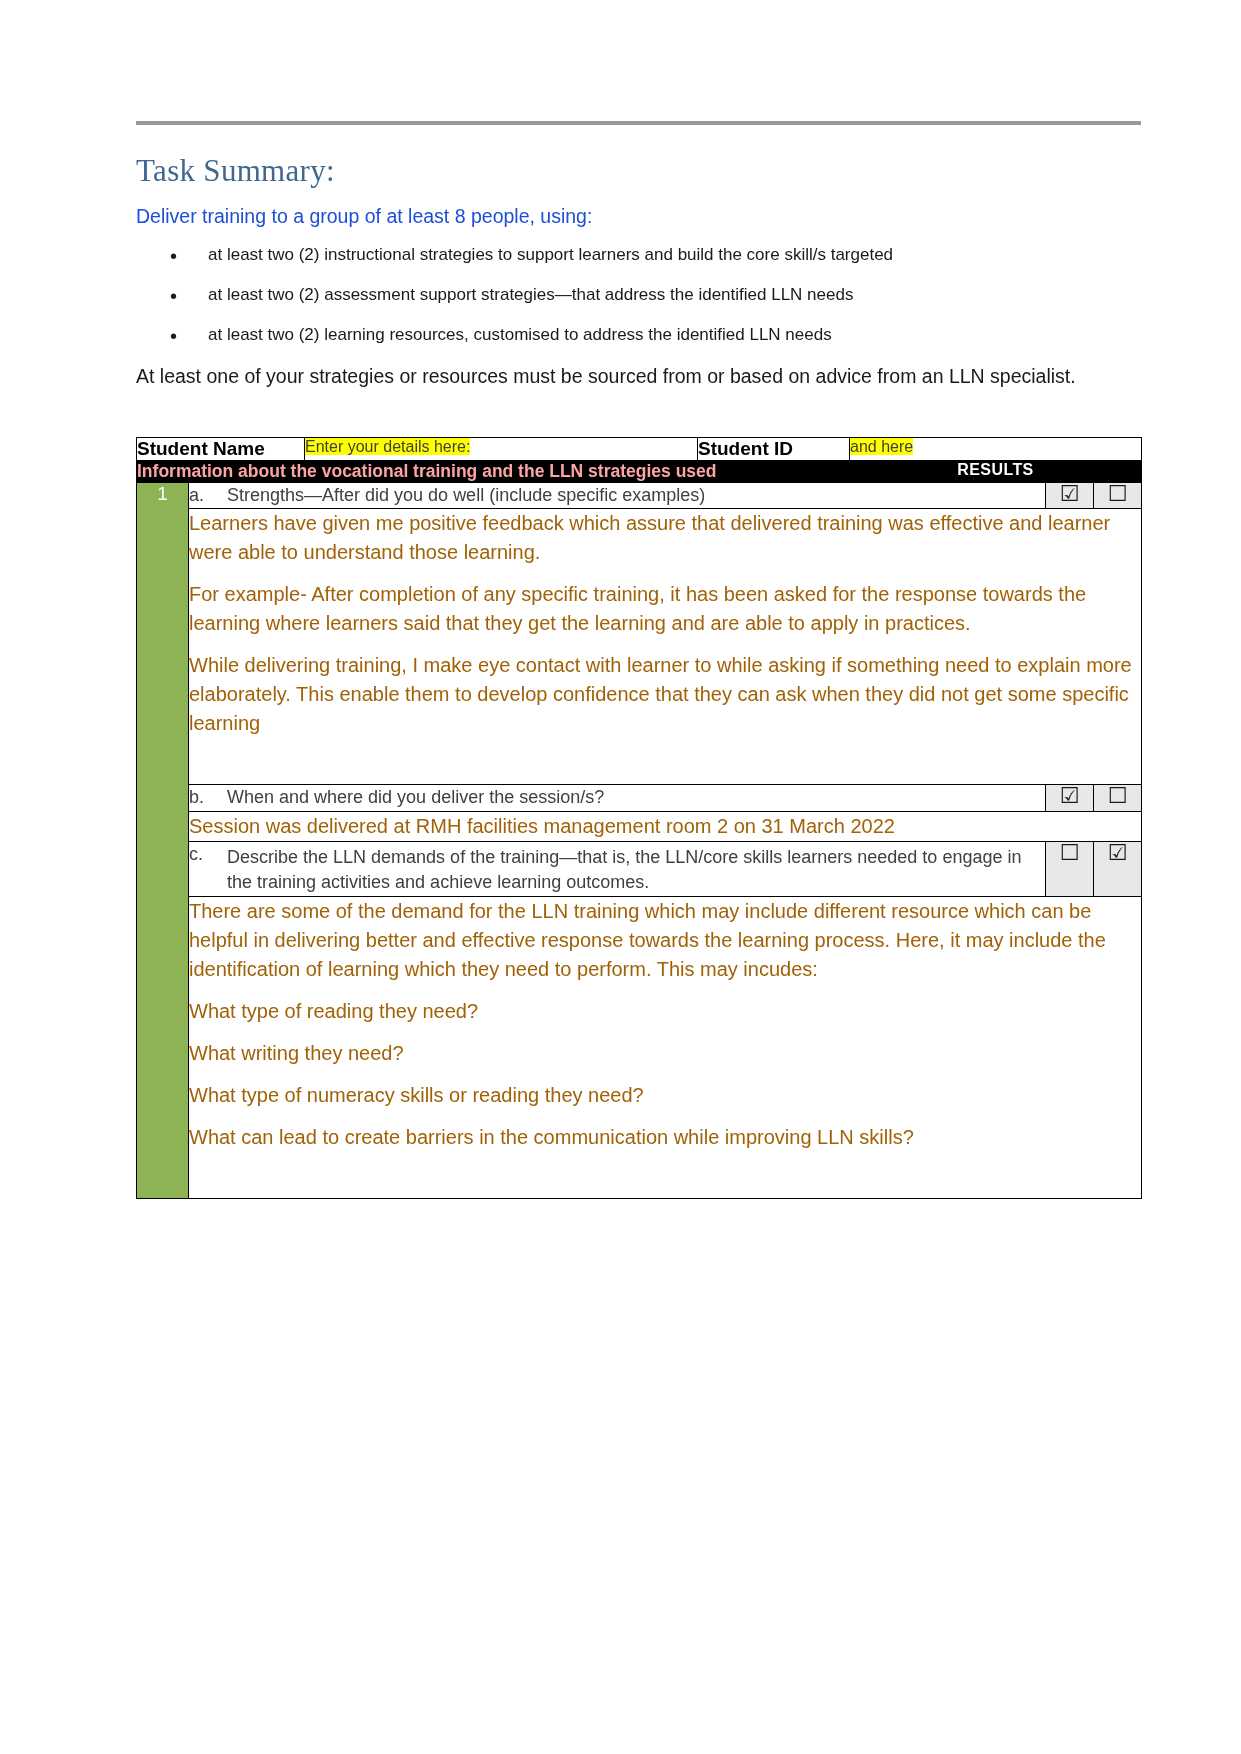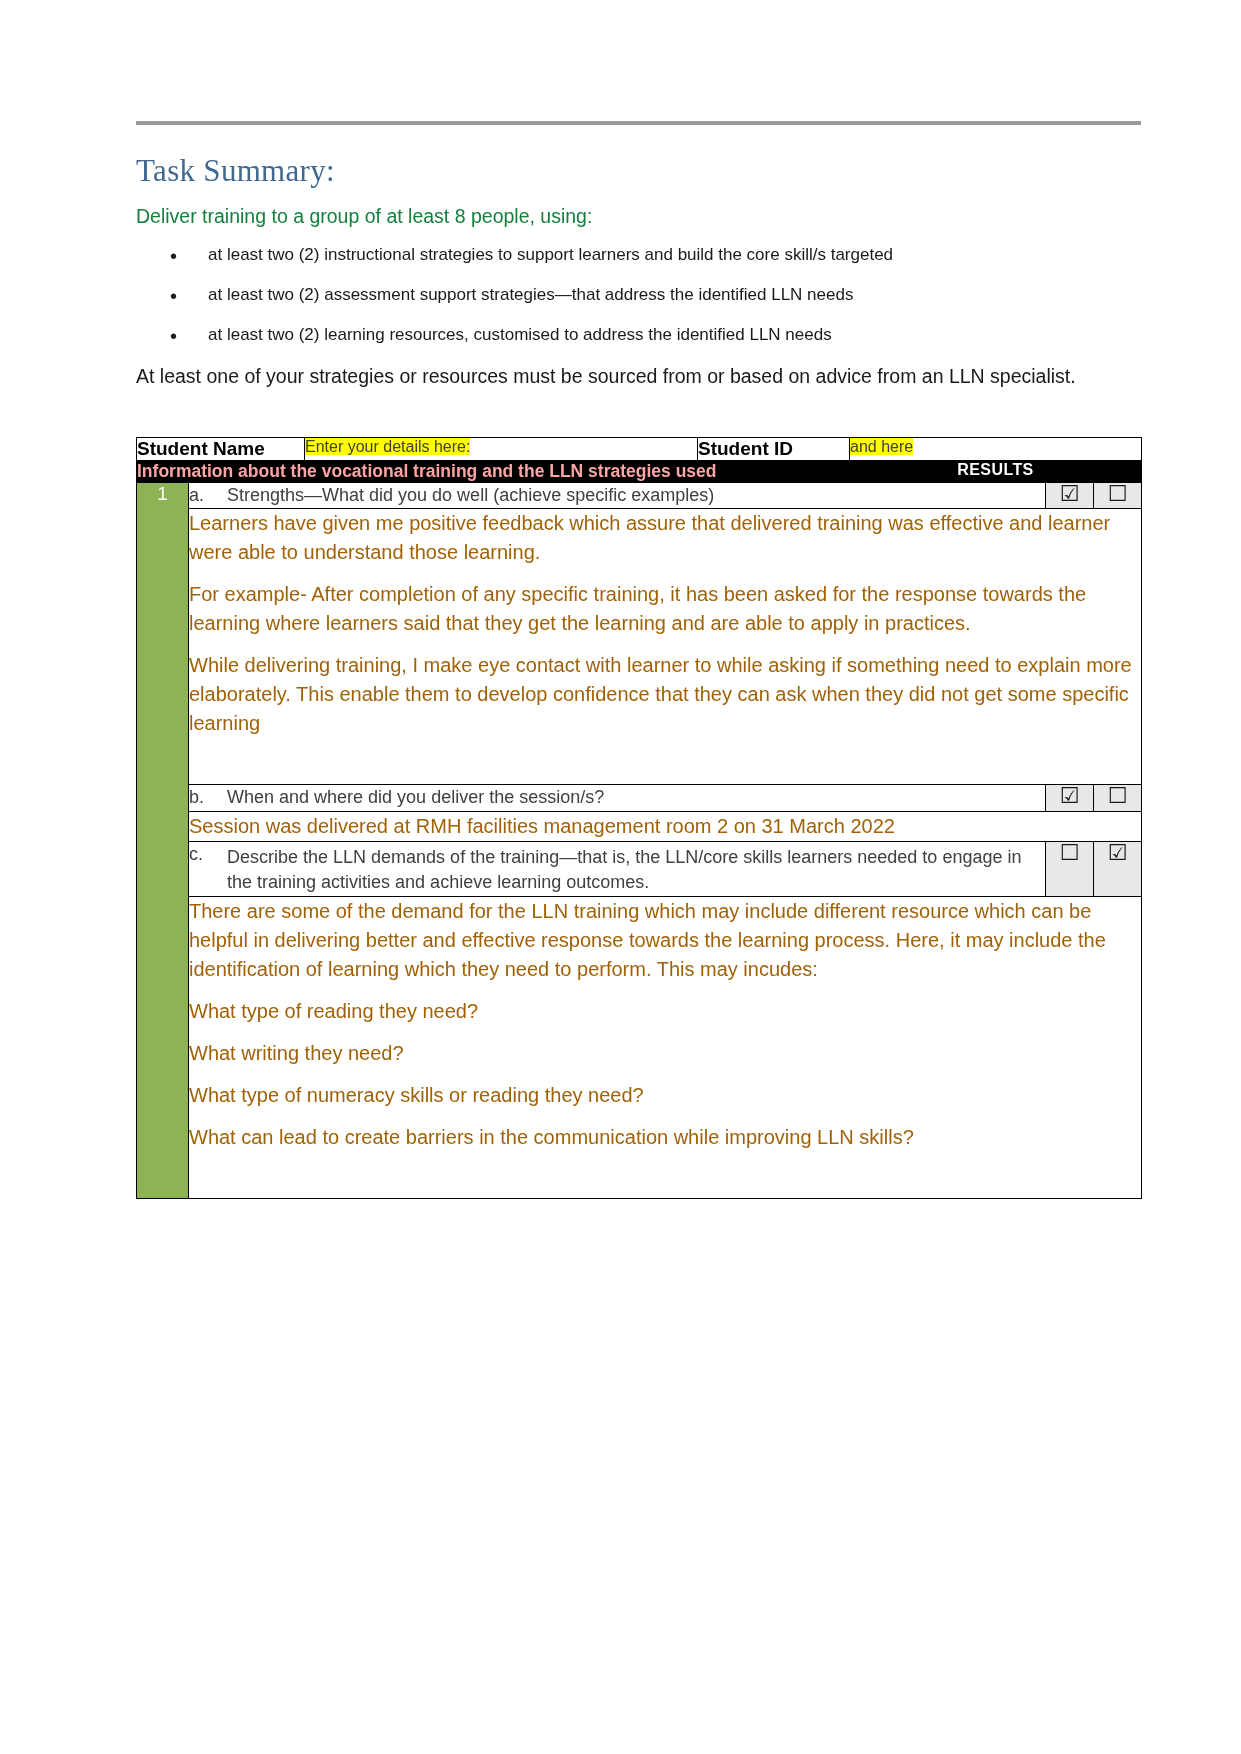--- a/index.html
+++ b/index.html
@@ -41,21 +41,21 @@
     font-size: 31px;
     font-weight: normal;
     color: #41688f;
     margin: 0 0 14px 0;
     letter-spacing: 0.3px;
   }
   p.lead {
     font-size: 19.5px;
     line-height: 1.42;
     margin: 0 0 12px 0;
-    color: #15803d;
+    color: #1d4ed8;
   }
   ul.bullets {
     margin: 0 0 16px 0;
     padding: 0 0 0 34px;
     list-style: none;
   }
   ul.bullets li {
     font-size: 17px;
     line-height: 1.42;
     margin: 0 0 16px 0;
@@ -253,21 +253,21 @@
         </tr>
 
         <tr class="blackbar">
           <td colspan="4" class="bb-left">Information about the vocational training and the LLN strategies used</td>
           <td colspan="3" class="bb-right">RESULTS</td>
         </tr>
 
 
         <tr>
           <td rowspan="1" class="numcell">1</td>
-          <td colspan="4" class="qtext"><span class="ltr">a.</span><span>Strengths—What did you do well (achieve specific examples)</span></td>
+          <td colspan="4" class="qtext"><span class="ltr">a.</span><span>Strengths—After did you do well (include specific examples)</span></td>
           <td class="chk">☑</td>
           <td class="chk">☐</td>
         </tr>
 
         <tr>
           <td class="numcell mid"></td>
           <td colspan="6" class="ans tall">
             <p>Learners have given me positive feedback which assure that delivered training was effective and learner were able to understand those learning.</p>
             <p>For example- After completion of any specific training, it has been asked for the response towards the learning where learners said that they get the learning and are able to apply in practices.</p>
             <p>While delivering training, I make eye contact with learner to while asking if something need to explain more elaborately. This enable them to develop confidence that they can ask when they did not get some specific learning</p>

